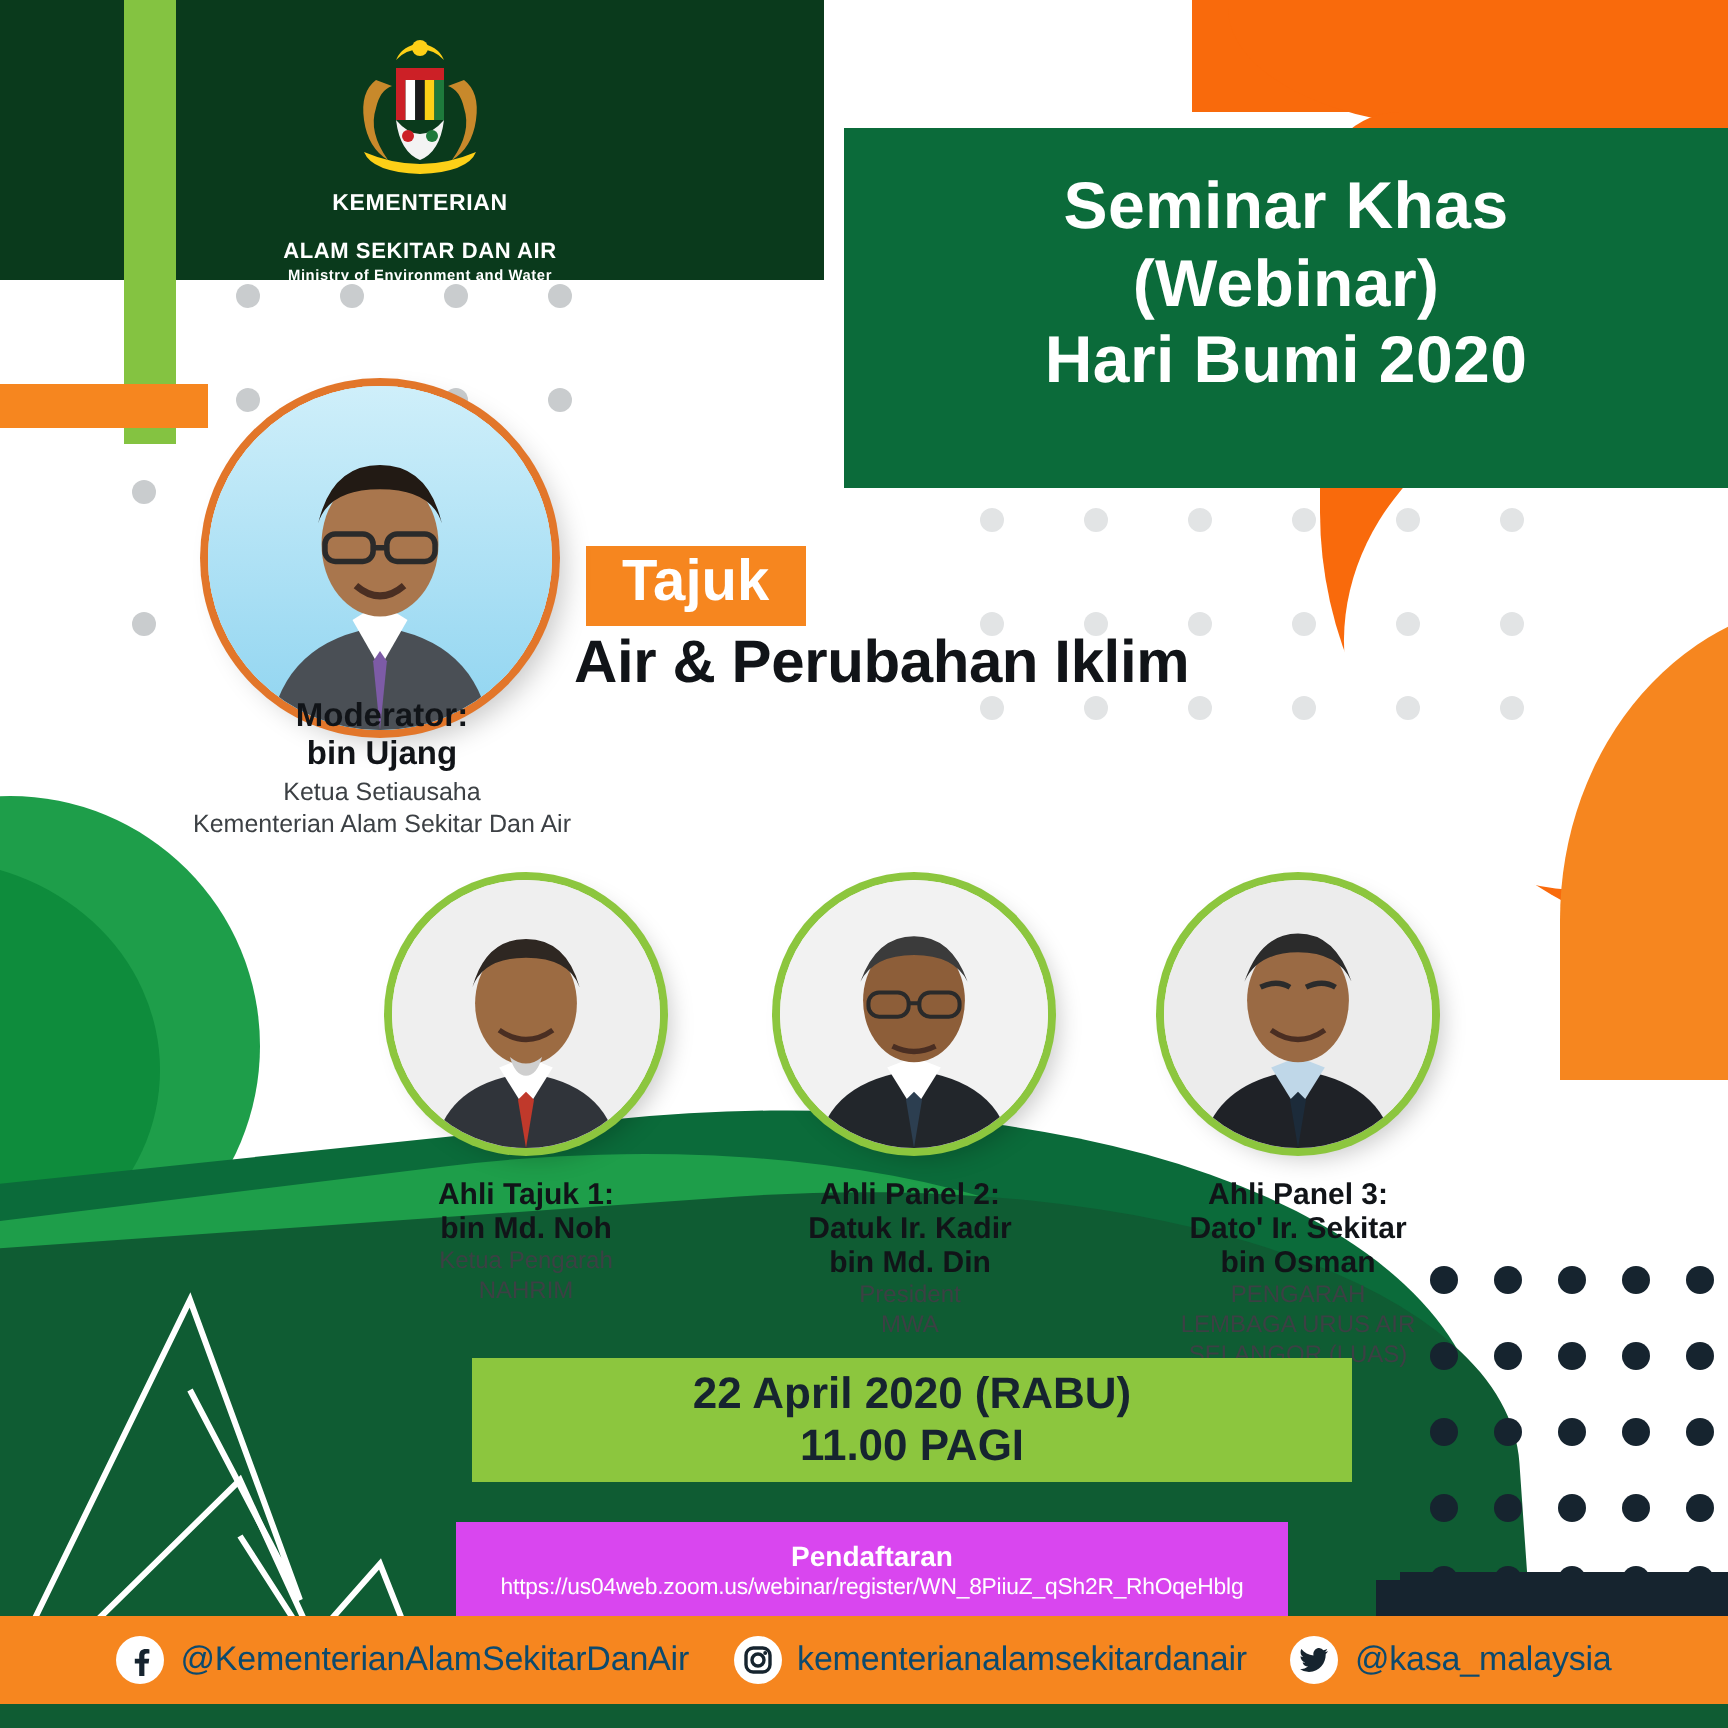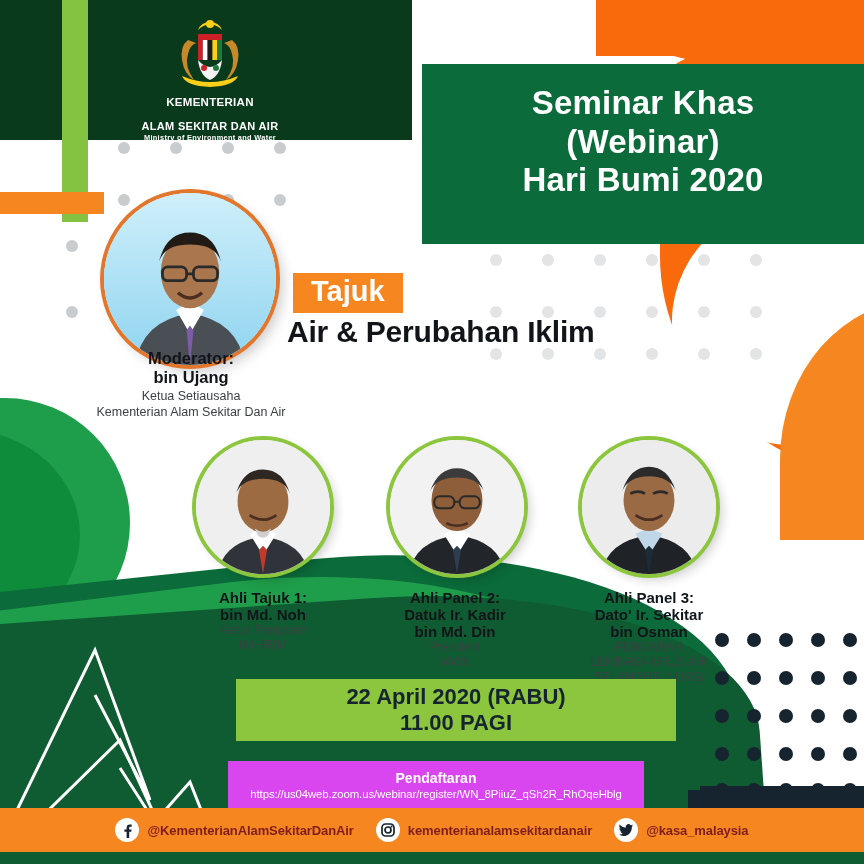--- a/index.html
+++ b/index.html
@@ -106,21 +106,21 @@
   .reg-t{font-weight:bold;font-size:14px;}
   .reg-u{font-size:11.4px;margin-top:2px;letter-spacing:-.1px;}
 
   
   .footer{position:absolute;left:0;top:808px;width:864px;height:44px;background:#F6861F;
     display:flex;align-items:center;justify-content:center;gap:22px;}
   .soc{display:flex;align-items:center;gap:8px;}
   .soc-ic{width:24px;height:24px;border-radius:50%;background:#ffffff;
     display:flex;align-items:center;justify-content:center;flex:0 0 auto;}
   .soc-ic svg{display:block;}
-  .soc-lbl{color:#7f1d1d;font-weight:bold;font-size:13px;letter-spacing:-.1px;}
+  .soc-lbl{color:#0c4a6e;font-weight:normal;font-size:17px;letter-spacing:-.1px;}
   .footer-edge{position:absolute;left:0;top:852px;width:864px;height:12px;background:#0F5C33;}
 </style>
 </head>
 <body>
 
 <div id="poster">
 
   <div class="deco tr-orange2"></div>
   <div class="deco tr-orange"></div>
   <div class="deco wave-orange"></div>

